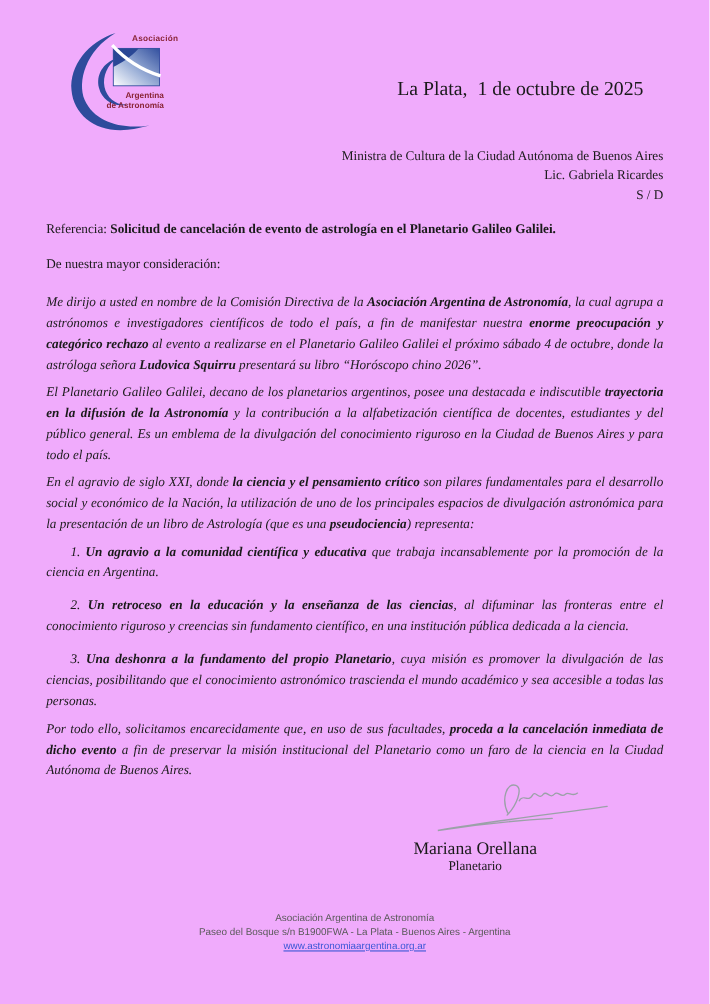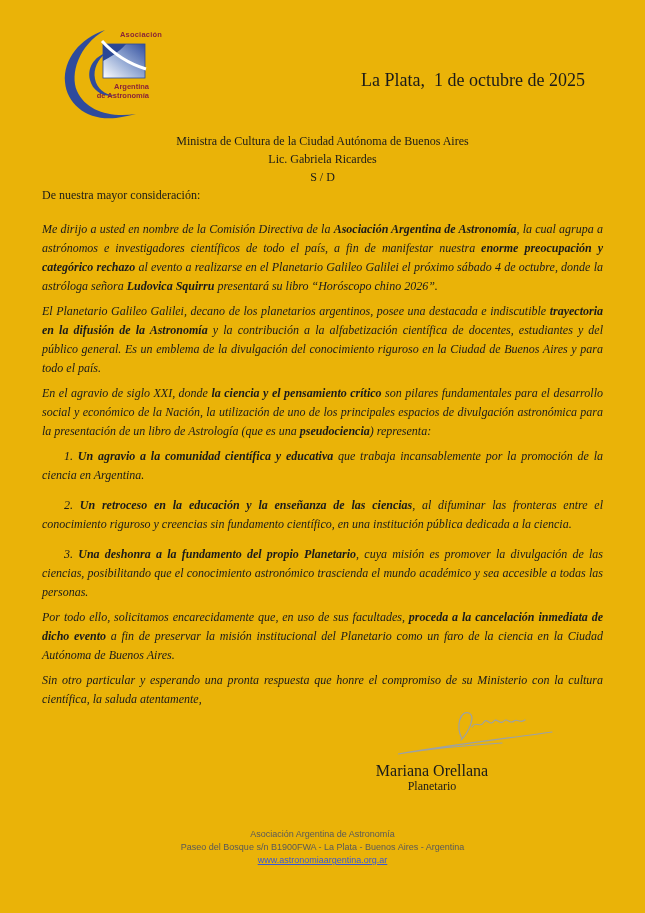--- a/index.html
+++ b/index.html
@@ -2,21 +2,21 @@
 <html><head>
 <meta charset="utf-8">
 <style>
   * { margin: 0; padding: 0; box-sizing: border-box; }
   html, body { background: #ffffff; }
   .page {
     position: relative;
     width: 645px;
     height: 913px;
     margin: 0 auto;
-    background: #eab308;
+    background: #f0abfc;
     font-family: "Liberation Serif", serif;
     color: #1a1a1a;
     overflow: hidden;
   }
   
   .header { position: relative; height: 132px; }
   .logo { position: absolute; left: 58px; top: 26px; width: 104px; height: 96px; }
   .logo svg { position: absolute; left: 0; top: 0; }
   .logo-top {
     position: absolute; top: 4px; right: 0px;
@@ -32,21 +32,21 @@
     position: absolute; top: 70px; right: 60px;
     font-size: 18px; white-space: pre;
   }
   
   .content {
     margin: 0 42px;
     font-size: 12px;
     line-height: 19px;
     text-align: justify;
   }
-  .recipient { line-height: 18px; text-align: center; }
+  .recipient { line-height: 18px; margin-bottom: 13px; text-align: right; }
   .reference { margin-bottom: 13px; text-align: left; }
   .salutation { margin-bottom: 15px; text-align: left; }
   p.para { margin-bottom: 6px; font-style: italic; }
   p.para.item { text-indent: 22px; margin-bottom: 11px; }
   p.para.item.last { margin-bottom: 6px; }
   b { font-weight: bold; }
   
   .sig-block { position: relative; height: 90px; }
   .sig-svg { position: absolute; left: 350px; top: -10px; }
   .sig-name {
@@ -102,31 +102,31 @@
   </div>
 
   <div class="content">
 
     <div class="recipient">
       <div>Ministra de Cultura de la Ciudad Autónoma de Buenos Aires</div>
       <div>Lic. Gabriela Ricardes</div>
       <div>S / D</div>
     </div>
 
+    <p class="reference"><span>Referencia: </span><b>Solicitud de cancelación de evento de astrología en el Planetario Galileo Galilei.</b></p>
 
     <p class="salutation">De nuestra mayor consideración:</p>
 
     <p class="para"><span>Me dirijo a usted en nombre de la Comisión Directiva de la </span><b>Asociación Argentina de Astronomía</b><span>, la cual agrupa a astrónomos e investigadores científicos de todo el país, a fin de manifestar nuestra </span><b>enorme preocupación y categórico rechazo</b><span> al evento a realizarse en el Planetario Galileo Galilei el próximo sábado 4 de octubre, donde la astróloga señora </span><b>Ludovica Squirru</b><span> presentará su libro “Horóscopo chino 2026”.</span></p>
     <p class="para"><span>El Planetario Galileo Galilei, decano de los planetarios argentinos, posee una destacada e indiscutible </span><b>trayectoria en la difusión de la Astronomía</b><span> y la contribución a la alfabetización científica de docentes, estudiantes y del público general. Es un emblema de la divulgación del conocimiento riguroso en la Ciudad de Buenos Aires y para todo el país.</span></p>
     <p class="para"><span>En el agravio de siglo XXI, donde </span><b>la ciencia y el pensamiento crítico</b><span> son pilares fundamentales para el desarrollo social y económico de la Nación, la utilización de uno de los principales espacios de divulgación astronómica para la presentación de un libro de Astrología (que es una </span><b>pseudociencia</b><span>) representa:</span></p>
     <p class="para item"><span>1. </span><b>Un agravio a la comunidad científica y educativa</b><span> que trabaja incansablemente por la promoción de la ciencia en Argentina.</span></p>
     <p class="para item"><span>2. </span><b>Un retroceso en la educación y la enseñanza de las ciencias</b><span>, al difuminar las fronteras entre el conocimiento riguroso y creencias sin fundamento científico, en una institución pública dedicada a la ciencia.</span></p>
     <p class="para item last"><span>3. </span><b>Una deshonra a la fundamento del propio Planetario</b><span>, cuya misión es promover la divulgación de las ciencias, posibilitando que el conocimiento astronómico trascienda el mundo académico y sea accesible a todas las personas.</span></p>
     <p class="para"><span>Por todo ello, solicitamos encarecidamente que, en uso de sus facultades, </span><b>proceda a la cancelación inmediata de dicho evento</b><span> a fin de preservar la misión institucional del Planetario como un faro de la ciencia en la Ciudad Autónoma de Buenos Aires.</span></p>
-    <p class="para"><span>Sin otro particular y esperando una pronta respuesta que honre el compromiso de su Ministerio con la cultura científica, la saluda atentamente,</span></p>
 
     <div class="sig-block">
       <svg class="sig-svg" width="170" height="55" viewBox="0 0 170 55">
         <g stroke="#9ba1a8" stroke-width="1.2" fill="none" stroke-linecap="round">
           <path d="M 70 34 C 63 20, 69 5, 77 8 C 84 11, 77 27, 69 35"></path>
           <path d="M 80 22 C 84 15, 88 24, 92 17 C 95 12, 98 22, 102 16 C 105 12, 108 21, 112 16 C 115 12, 118 20, 122 16 C 125 13, 128 19, 133 15"></path>
           <path d="M 160 27 C 118 33, 58 40, 6 49 C 38 44, 76 40, 110 38"></path>
         </g>
       </svg>
       <div class="sig-name">Mariana Orellana</div>

